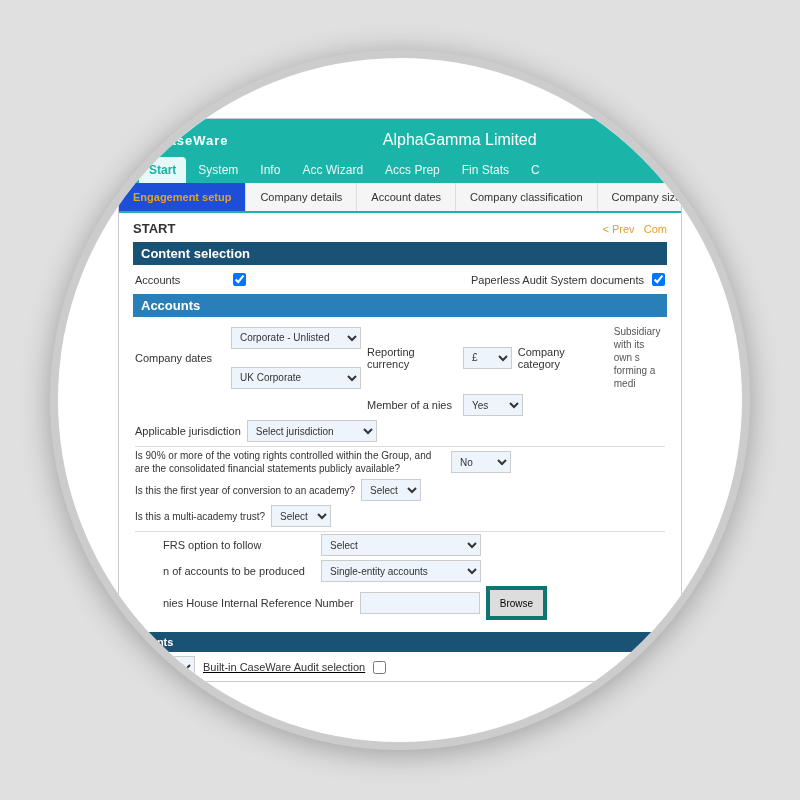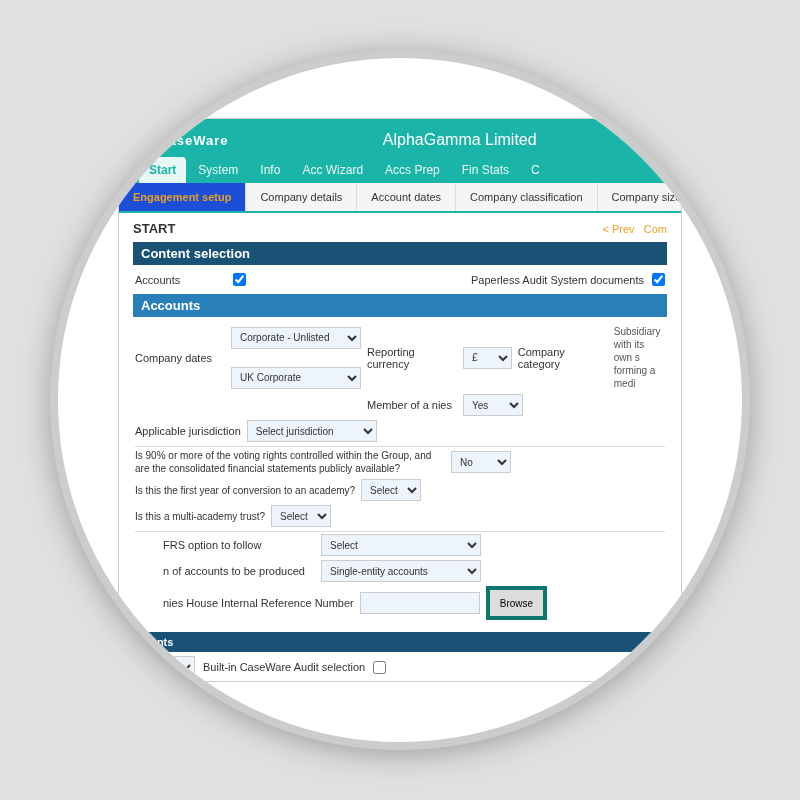--- a/index.html
+++ b/index.html
@@ -279,20 +279,21 @@
       font-size: 11px;
       font-weight: bold;
       margin-top: 4px;
     }
 
     .hat-row {
       display: flex;
       align-items: center;
       padding: 4px 2px;
       gap: 8px;
+      text-decoration: underline;
     }
   </style>
 </head>
 <body>
 
 <div class="circle-container">
   <div class="app-window">
 
     <div class="header">
       <div class="header-top">

